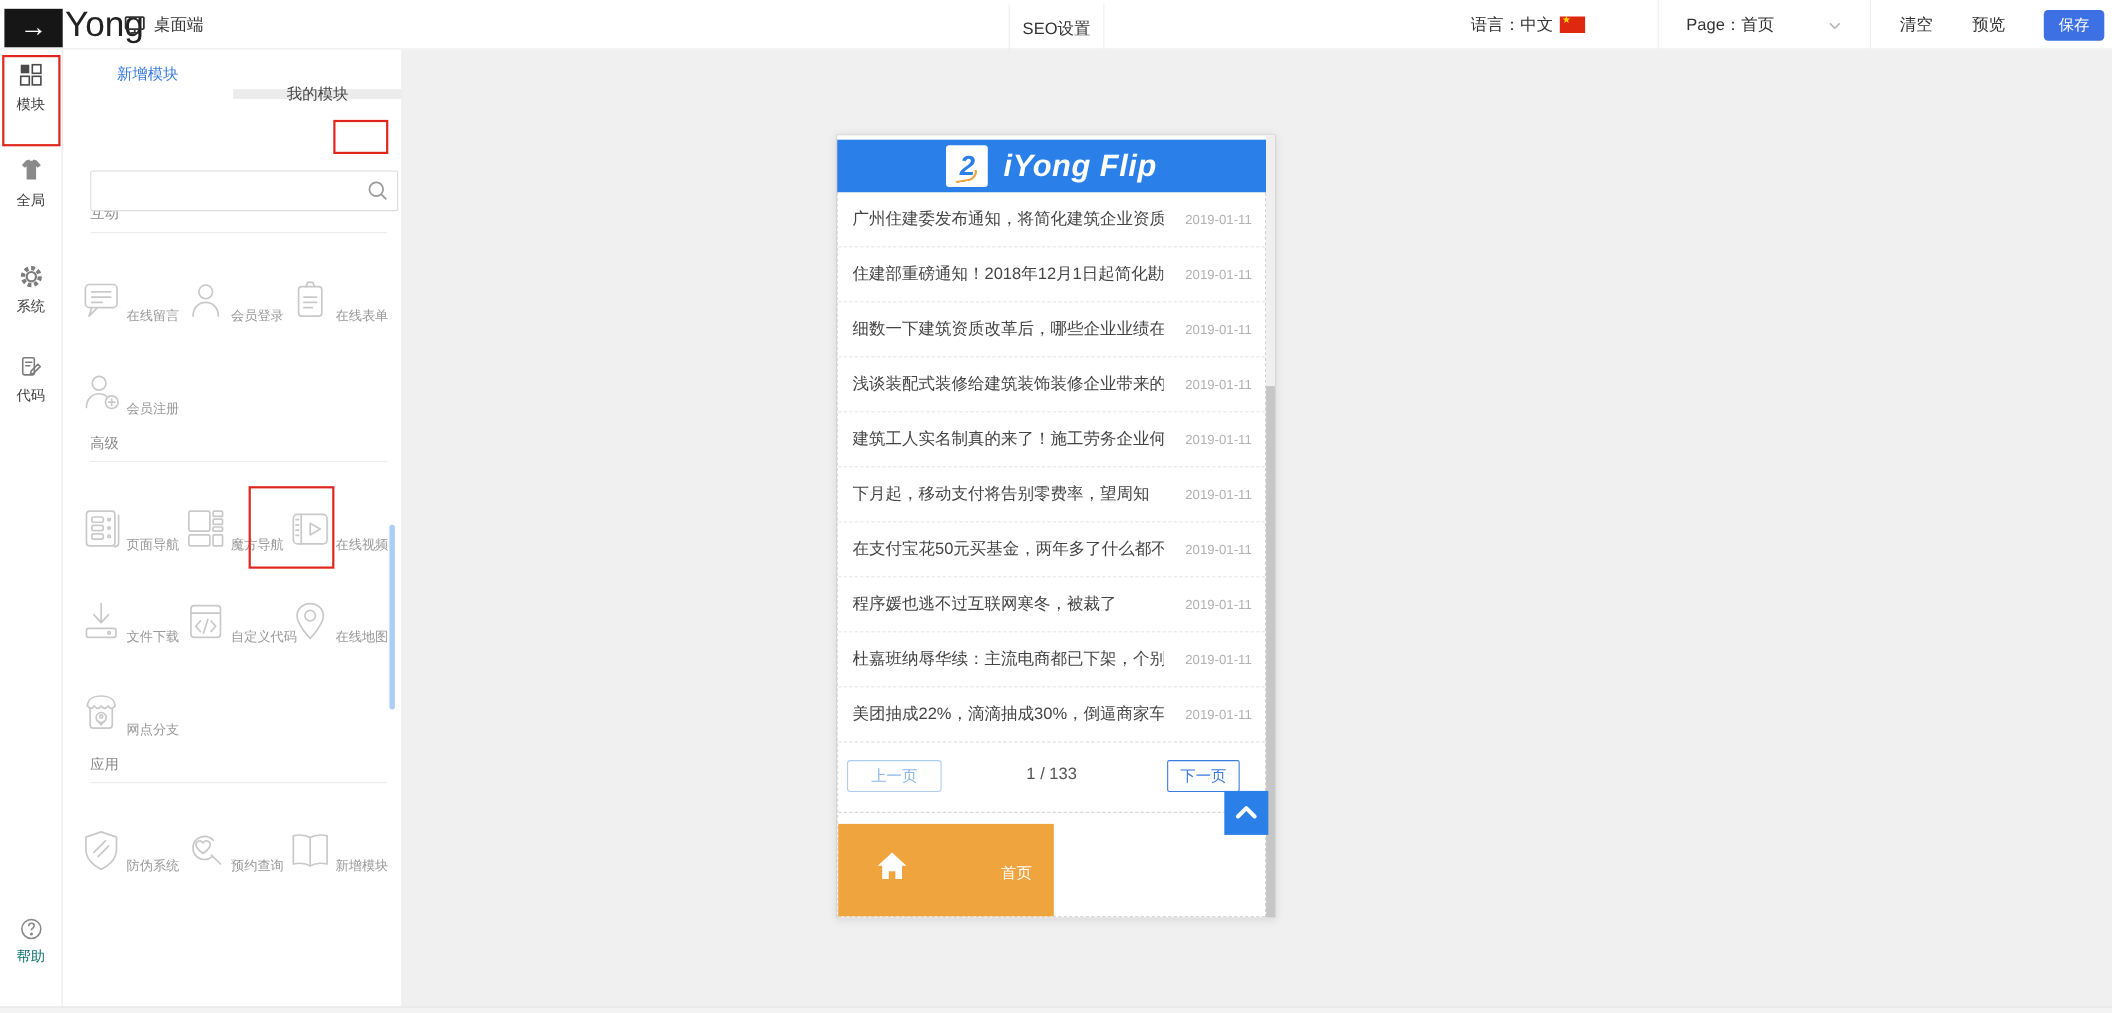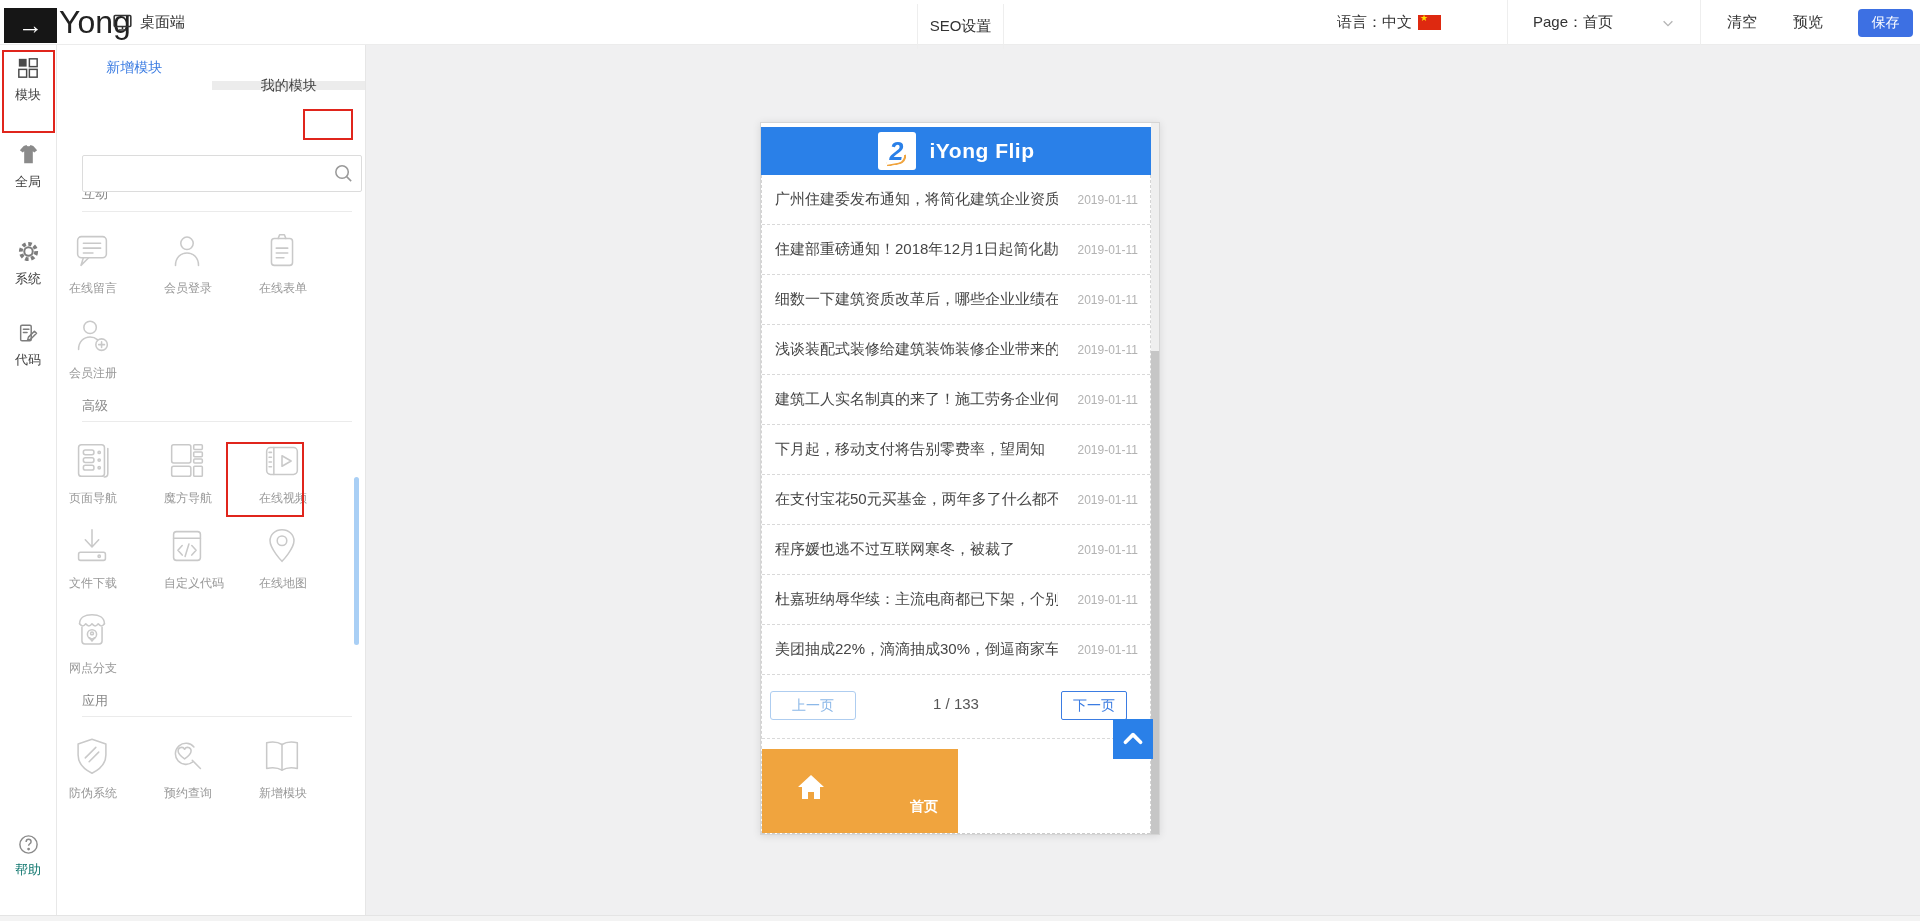--- a/index.html
+++ b/index.html
@@ -45,53 +45,53 @@
   .searchbox input { width:100%; height:100%; border:1px solid #dcdcdc; border-radius:2px; padding:0 34px 0 10px; font-size:13px; outline:none; font-family:inherit; }
   .searchbox .icon { position:absolute; right:7px; top:7px; }
   .sections { position:absolute; left:0; top:147px; width:309px; }
   .sec-head { padding-left:25px; }
   .sec-head .sec-label { font-size:13px; color:#888; }
   .sec-head.norm { margin-top:14px; height:18px; }
   .sec-head.clipped { height:12px; overflow:hidden; }
   .sec-head.clipped .sec-label { display:block; transform:translateY(-7px); }
   .sec-div { height:1px; background:#ebebeb; margin:7px 14px 0 25px; }
   .grid { display:grid; grid-template-columns:95px 95px 95px; margin-left:12px; }
-  .mod-item { width:95px; min-height:84px; padding-top:16px; display:flex; flex-direction:column; align-items:flex-start; cursor:pointer; }
+  .mod-item { width:95px; min-height:84px; padding-top:16px; display:flex; flex-direction:row; align-items:flex-end; cursor:pointer; }
   .mod-item .icon svg { color:#c9c9c9; }
   .mod-label { margin-top:6px; font-size:12px; color:#999; white-space:nowrap; }
   .panel-scroll { position:absolute; left:297px; top:432px; width:5px; height:168px; background:#a9cff5; border-radius:3px; }
 
   
   .canvas { position:absolute; left:366px; top:45px; width:1554px; height:876px; background:#f0f0f1; }
 
   
   .phone { position:absolute; left:760px; top:122px; width:400px; height:713px; background:#fff;
     border:1px solid #d5d5d5; box-shadow:0 1px 8px rgba(0,0,0,.10); z-index:6; }
   .phone-inner { position:absolute; left:0; top:0; width:390px; height:711px; overflow:hidden; }
   .phone-head { margin-top:4px; height:48px; background:#2a80e8; display:flex; align-items:center; justify-content:center; gap:14px; }
   .logo-sq { position:relative; width:38px; height:38px; background:#fff; border-radius:3px; display:flex; align-items:center; justify-content:center; }
   .logo-sq .logo-2 { color:#2a80e8; font-weight:bold; font-style:italic; font-size:25px; line-height:1; }
   .logo-sq::after { content:""; position:absolute; left:8px; bottom:5px; width:19px; height:7px;
     border:2px solid #f0a43e; border-top:none; border-left:none; border-radius:0 0 12px 3px; transform:rotate(-10deg); }
-  .phone-title { color:#fff; font-size:21px; font-weight:bold; letter-spacing:.5px; }
+  .phone-title { color:#fff; font-size:28px; font-weight:bold; letter-spacing:.5px;font-style:italic; }
   .phone-body { border-left:1px dashed #d4d4d4; border-right:1px dashed #d4d4d4; }
   .news-row { height:50px; display:flex; align-items:center; justify-content:space-between;
     padding:0 12px 0 13px; border-bottom:1px dashed #d9d9d9; background:#fff; cursor:pointer; }
   .news-title { font-size:15px; color:#454545; white-space:nowrap; overflow:hidden; max-width:295px; }
   .news-date { font-size:12px; color:#b2b2b2; flex-shrink:0; margin-left:20px; }
   .pager { position:relative; height:64px; border-bottom:1px dashed #d9d9d9; }
   .pager-cur { position:absolute; left:0; top:20px; width:100%; text-align:center; font-size:15px; color:#555; }
   .btn-prev { position:absolute; left:8px; top:16px; width:86px; height:29px; background:#fff;
     border:1px solid #aecdf0; border-radius:3px; color:#8cb8e8; font-size:14px; cursor:pointer; font-family:inherit; }
   .btn-next { position:absolute; left:299px; top:16px; width:66px; height:29px; background:#fff;
     border:1px solid #3b7ce2; border-radius:2px; color:#3b7ce2; font-size:14px; cursor:pointer; font-family:inherit; }
   .bottom-nav { position:relative; margin-top:10px; height:85px; border-bottom:1px dashed #ccc; background:#fff; }
   .nav-home { position:absolute; left:0; top:0; width:196px; height:84px; background:#f0a43e; cursor:pointer; }
   .nav-home .icon { position:absolute; left:33px; top:22px; }
-  .nav-home-label { position:absolute; left:148px; top:16px; height:84px; display:flex; align-items:center; color:#fff; font-size:14px;font-weight:bold; }
+  .nav-home-label { position:absolute; left:148px; top:3px; height:84px; display:flex; align-items:center; color:#fff; font-size:14px; }
   .back-top { position:absolute; left:352px; top:596px; width:40px; height:40px; background:#2a80e8;
     display:flex; align-items:center; justify-content:center; cursor:pointer; z-index:8; }
   .phone-sb { position:absolute; right:0; top:0; width:8px; height:711px; background:#efefef; }
   .phone-sb-thumb { position:absolute; left:0; top:228px; width:8px; height:483px; background:#c6c6c6; }
 
   
   .hl-box { position:absolute; border:2px solid #e0251c; pointer-events:none; z-index:25; }
   .hl-modules { left:2px; top:50px; width:53px; height:83px; }
   .hl-advanced { left:246px; top:109px; width:50px; height:31px; }
   .hl-cube { left:169px; top:442px; width:78px; height:75px; }

